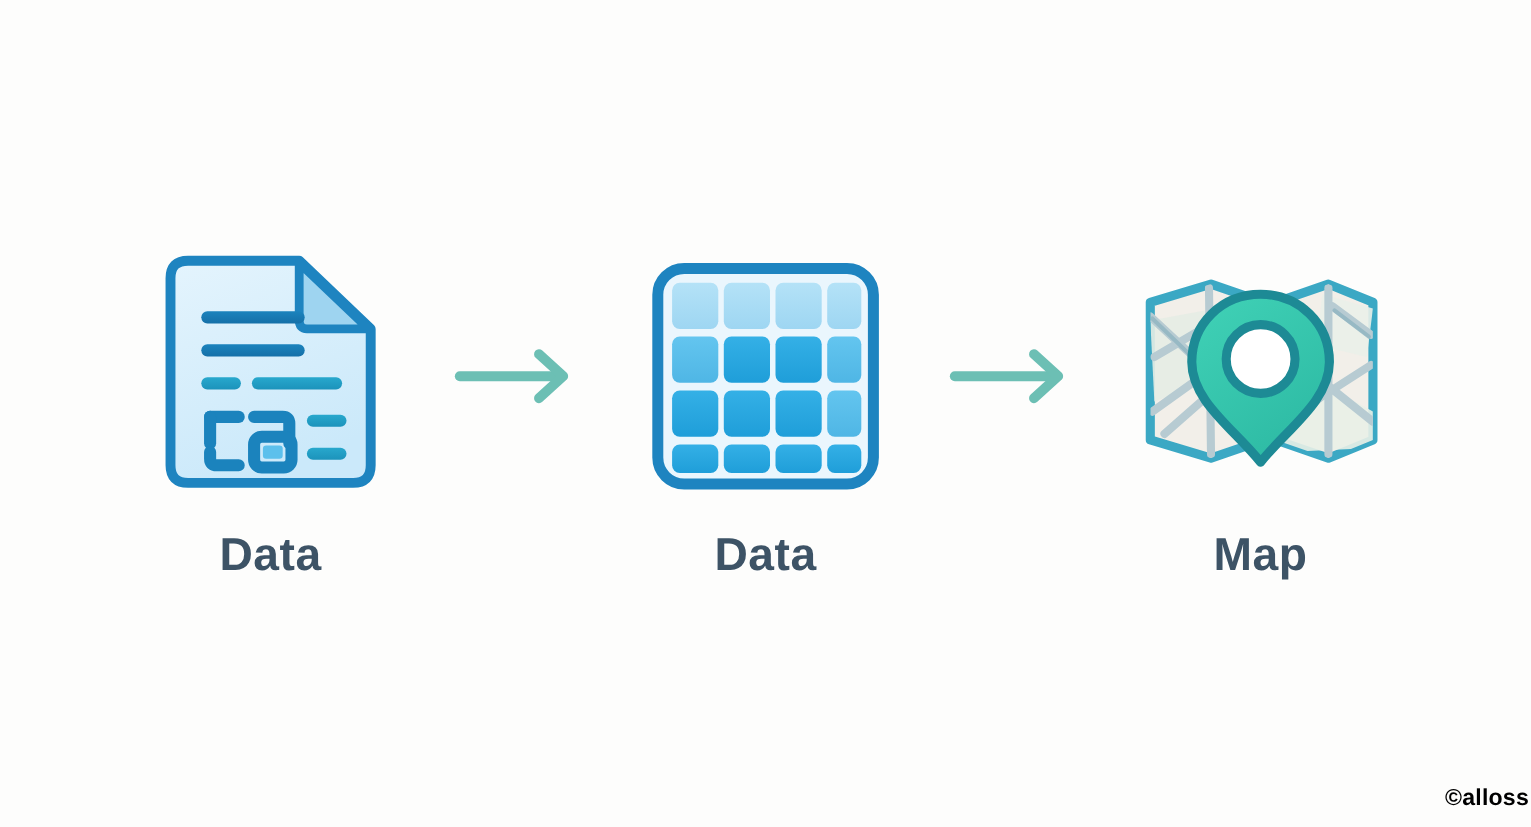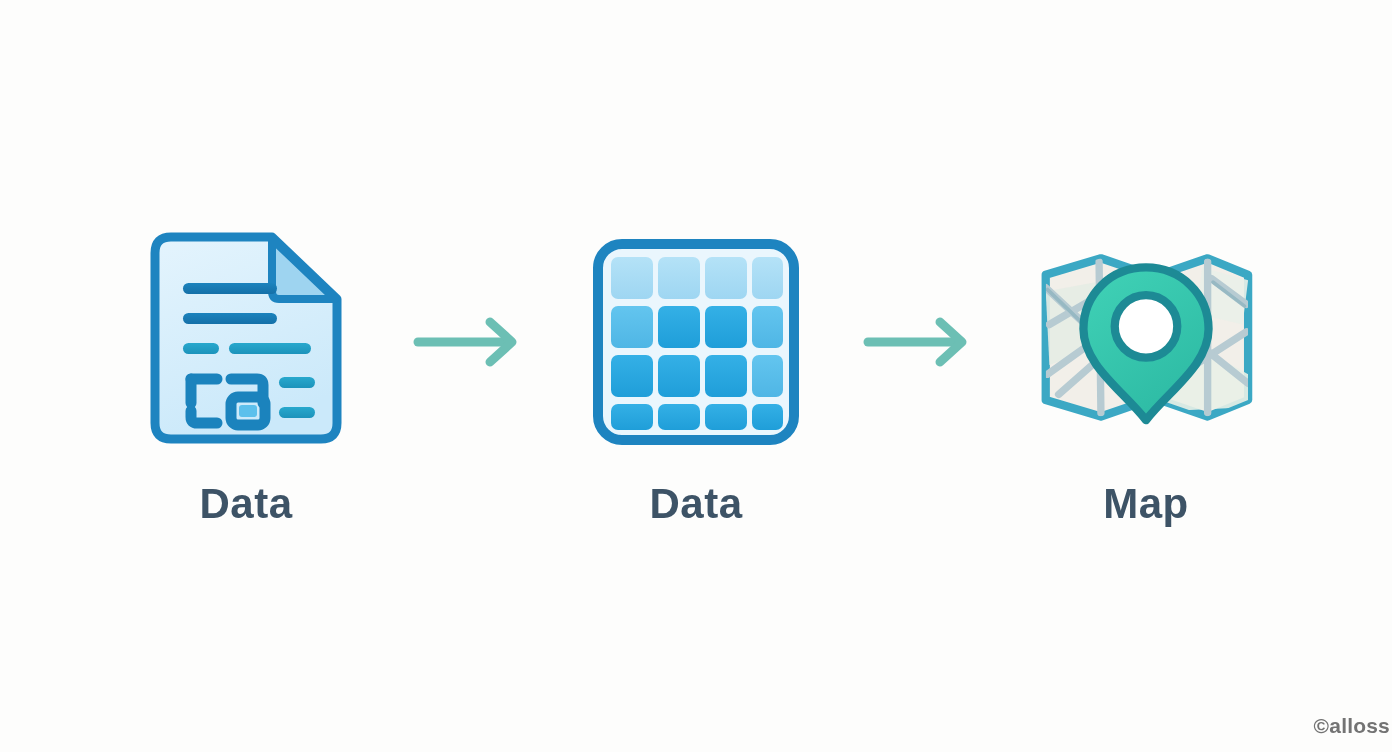--- a/index.html
+++ b/index.html
@@ -62,21 +62,21 @@
     
     margin-bottom: 68px;
   }
 
   .watermark {
     position: absolute;
     right: 2px;
     bottom: 14px;
     font-size: 21px;
     font-weight: bold;
-    color: #737373;
+    color: #000000;
     letter-spacing: 0.2px;
     user-select: none;
     white-space: nowrap;
   }
 </style>
 </head>
 <body style="background: rgb(253, 253, 252);">
 
 <div id="pipeline">
 

